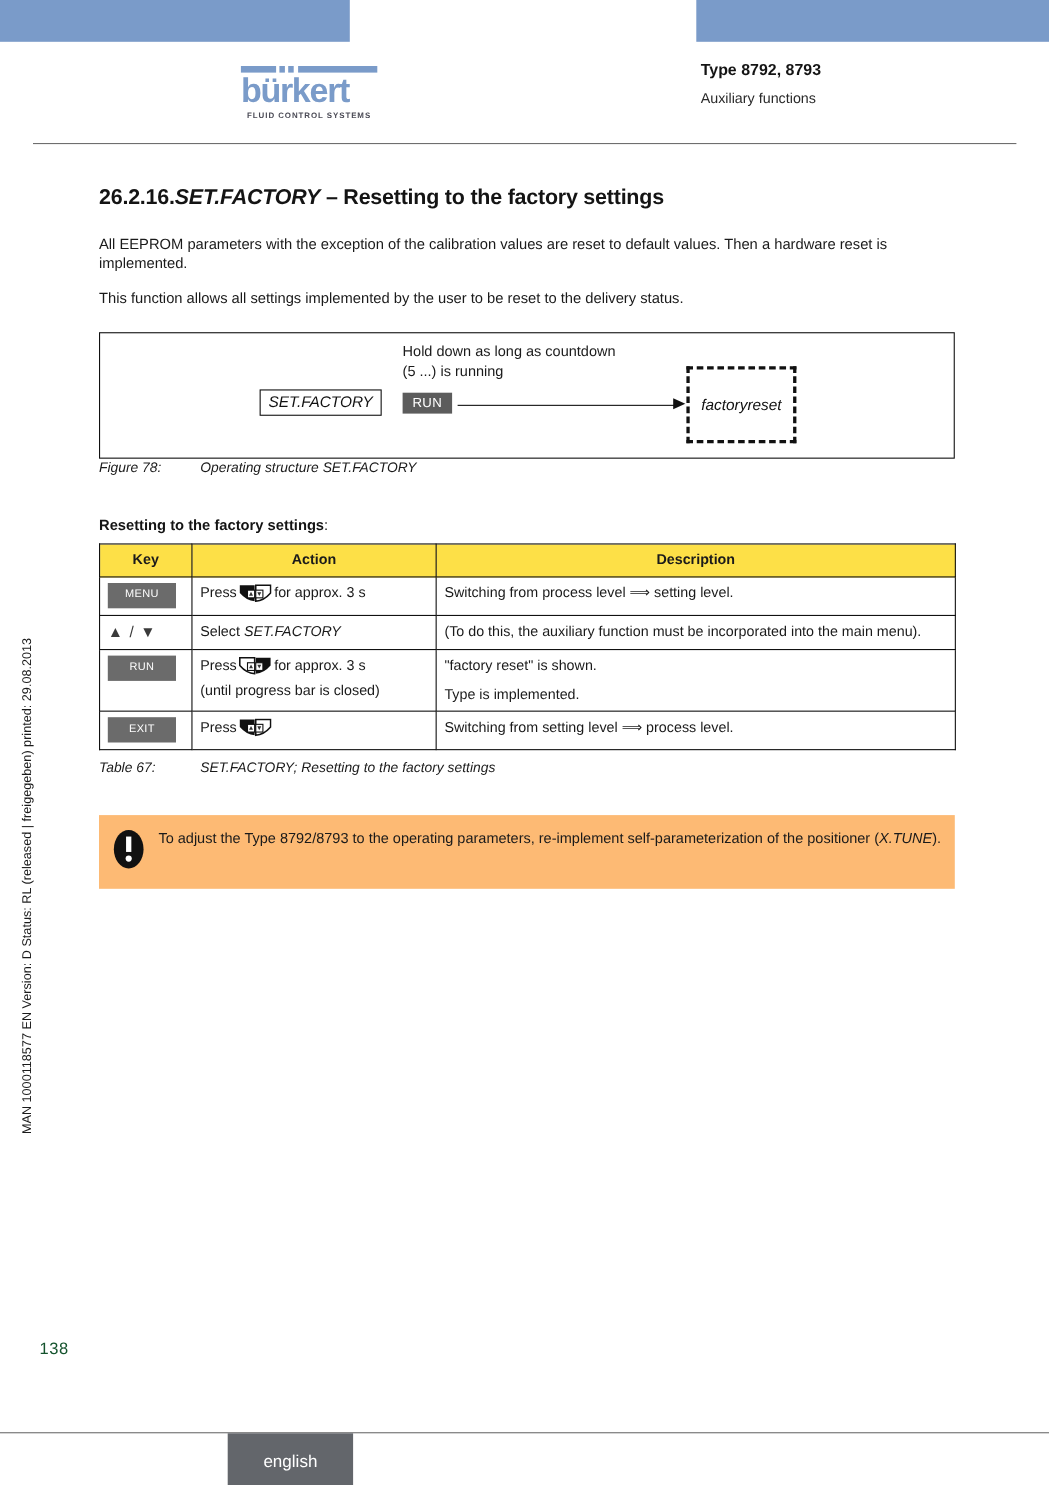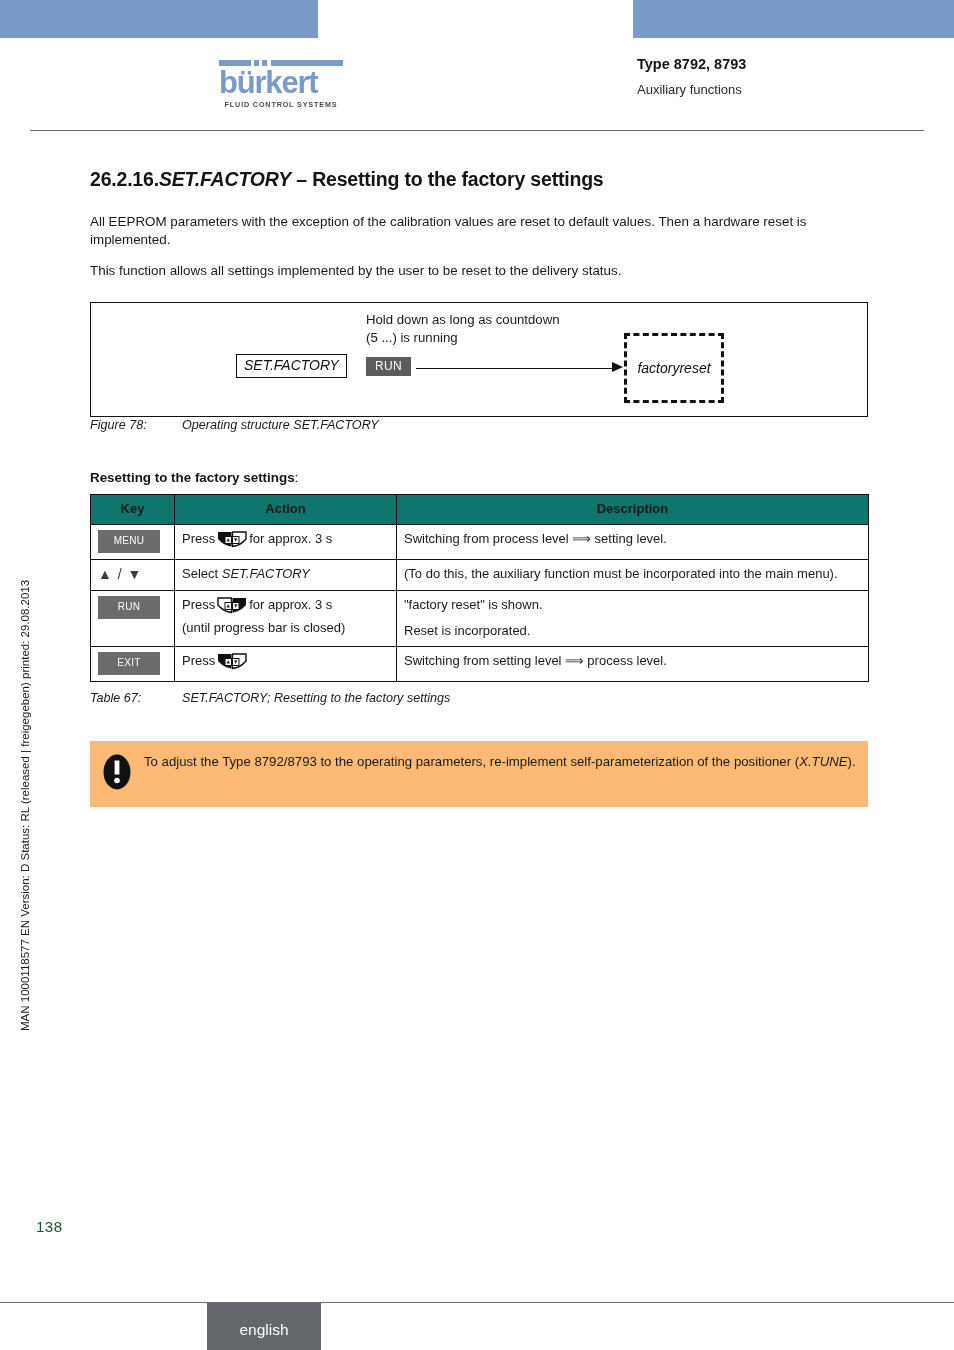--- a/index.html
+++ b/index.html
@@ -163,21 +163,21 @@
   }
   table.keytable th, table.keytable td {
     border: 1.3px solid #111;
     vertical-align: top;
     padding: 5px 7px 6px 7px;
     font-size: 13px;
     line-height: 18px;
     color: #1a1a1a;
   }
   table.keytable thead th {
-    background: #0f766e;
+    background: #fde047;
     font-weight: bold;
     font-size: 13px;
     padding-top: 5px; padding-bottom: 6px;
   }
   .col-key { width: 84px; }
   .col-act { width: 222px; }
   .col-desc { width: 472px; }
 
   .keybadge {
     display: inline-block;
@@ -345,21 +345,21 @@
                   <rect x="8" y="5.5" width="6.5" height="7" fill="#fff" stroke="#111" stroke-width="1"></rect>
                   <rect x="15.5" y="5.5" width="6.5" height="7" fill="#fff" stroke="#111" stroke-width="1"></rect>
                   <path d="M11.2 7 L13 10.5 L9.4 10.5 Z" fill="#333"></path>
                   <path d="M18.7 10.8 L16.9 7.3 L20.5 7.3 Z" fill="#333"></path>
                 </svg></span><span>for approx. 3 s</span></span>
           <span class="cell-line">(until progress bar is closed)</span>
         </td>
         <td>
           <span class="cell-line">"factory reset" is shown.</span>
           <span class="desc-gap"></span>
-          <span class="cell-line">Reset is incorporated.</span>
+          <span class="cell-line">Type is implemented.</span>
         </td>
       </tr>
 
       <tr>
         <td>
           <span class="keybadge">EXIT</span>
         </td>
         <td>
           <span>Press</span><span class="keyicon"><svg width="30" height="17" viewBox="0 0 30 17">
                 <path d="M1 1 L14.5 1 L14.5 15.5 Q7 15 1 8 Z" fill="#111"></path>

